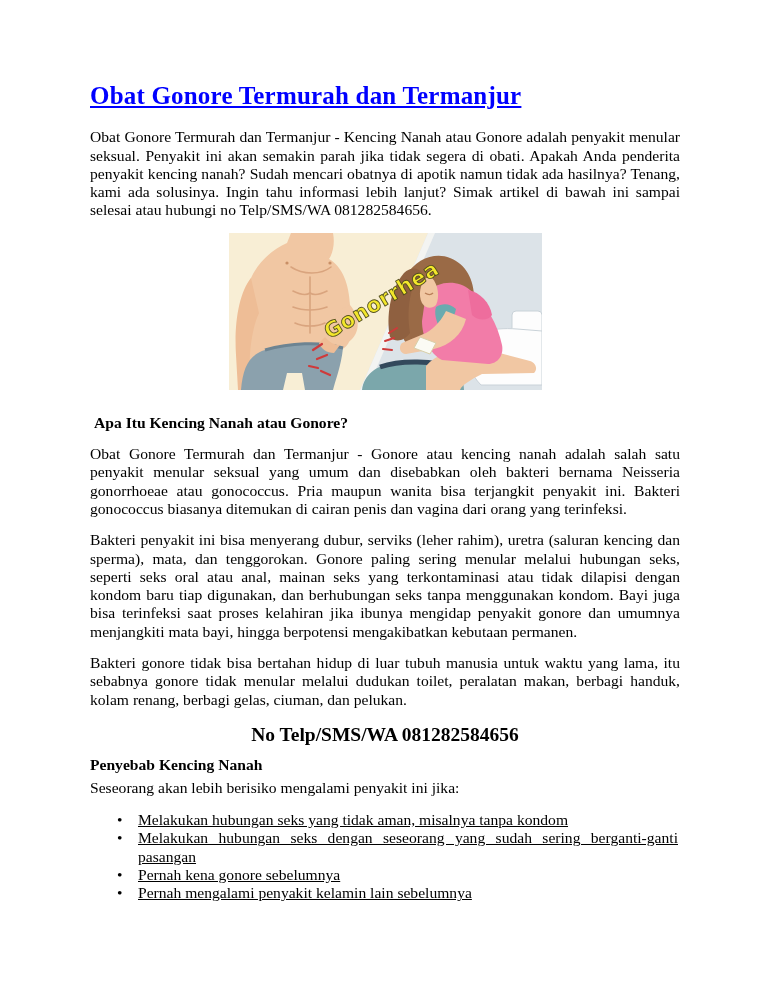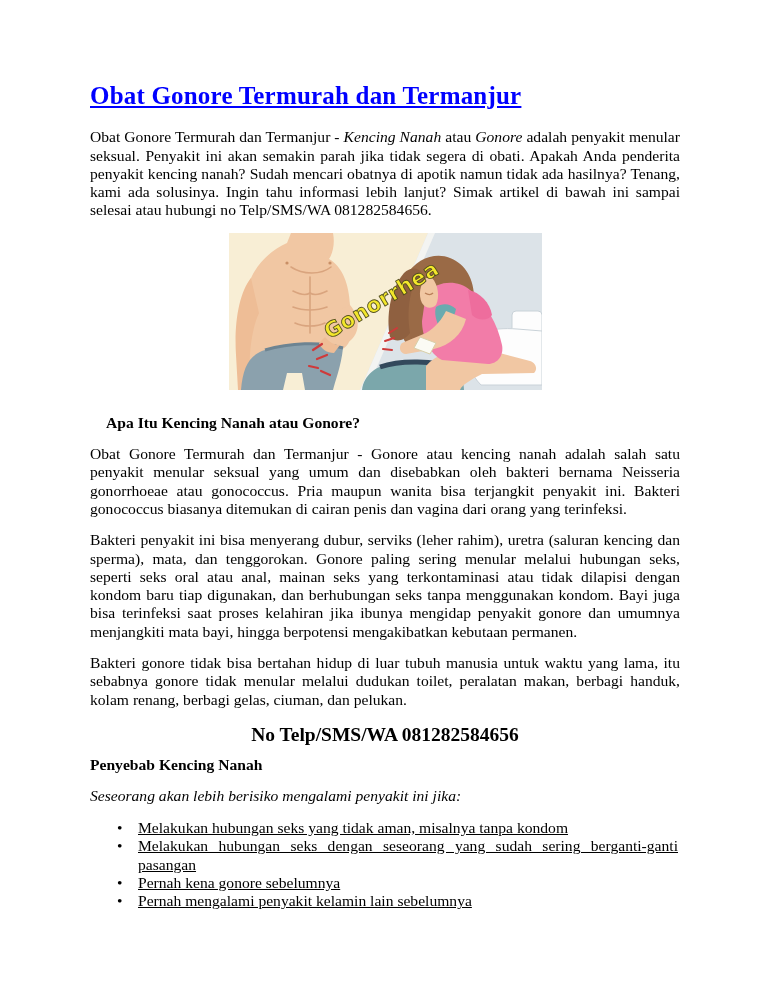--- a/index.html
+++ b/index.html
@@ -24,49 +24,48 @@
     line-height: 1.05;
     letter-spacing: 0.2px;
   }
   p.body-par {
     font-size: 15.6px;
     line-height: 18.3px;
     text-align: justify;
     margin: 0 0 13px 0;
   }
   .seg-bold { font-weight: normal; }
-  .seg-italic { font-style: italic; }
+  .seg-italic { }
   figure.illustration {
     margin: 7px 0 20px 0;
     text-align: center;
   }
   .h2 {
     font-size: 15.6px;
     font-weight: bold;
     line-height: 18.3px;
-    margin: 0 0 13px 16px;
+    margin: 0 0 13px 4px;
   }
   .contact-banner {
     text-align: center;
     font-weight: bold;
     font-size: 19.5px;
     line-height: 23.5px;
     margin: 14px 0 10px 0;
   }
   .causes-head {
     font-size: 15.6px;
     font-weight: bold;
     line-height: 18.3px;
     margin: 0;
   }
   .causes-lead {
     font-size: 15.6px;
     line-height: 18.3px;
-    margin: 12px 0 14px 0;
-    font-style: italic;
+    margin: 4px 0 14px 0;
   }
   ul.risk-list {
     list-style: none;
     margin: 0;
     padding: 0 0 0 48px;
     text-decoration: underline;
   }
   ul.risk-list li {
     position: relative;
     font-size: 15.6px;

